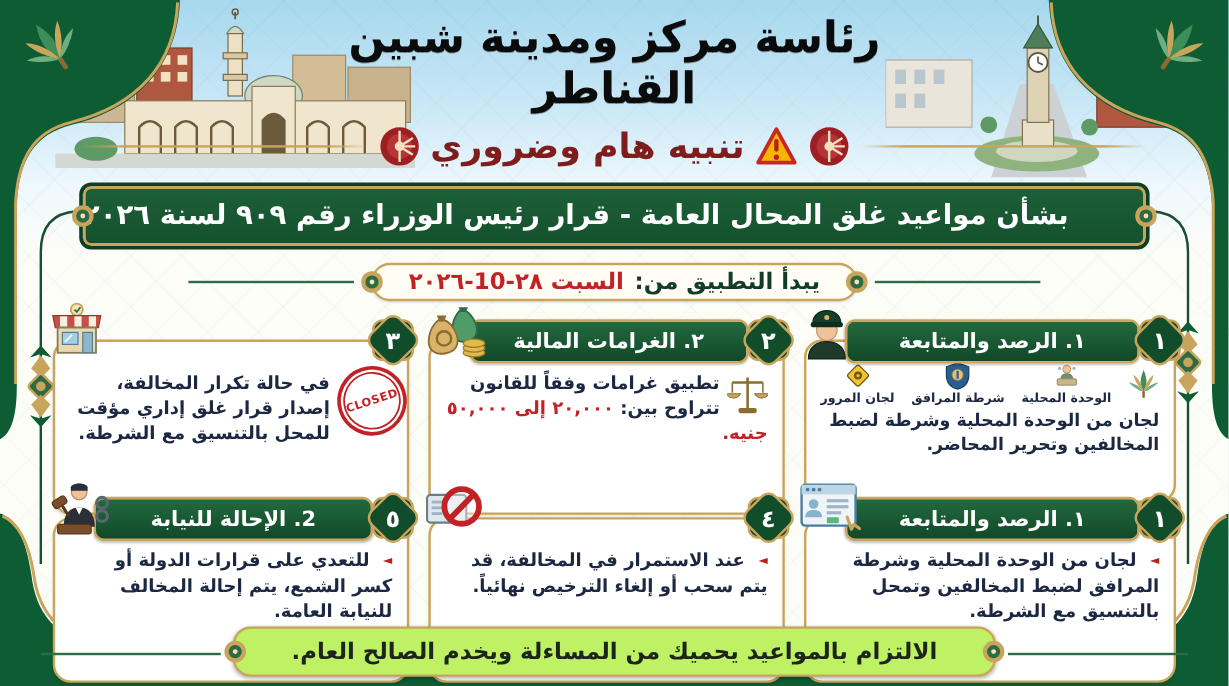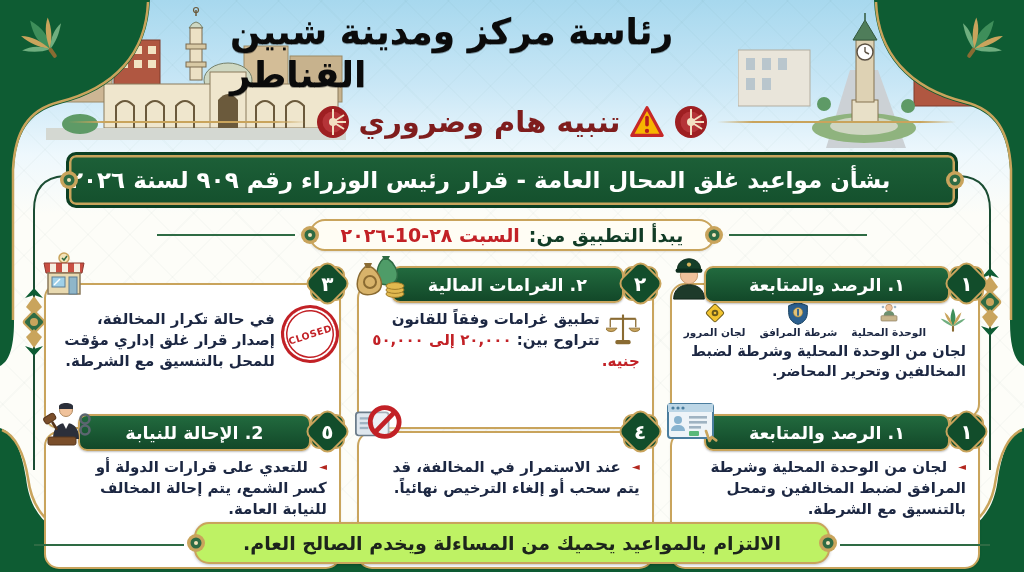--- a/index.html
+++ b/index.html
@@ -13,21 +13,21 @@
   .pattern{position:absolute;inset:0;z-index:0;opacity:.45;pointer-events:none;
     background:
      repeating-linear-gradient(45deg,rgba(27,77,51,.05) 0 1.5px,transparent 1.5px 30px),
      repeating-linear-gradient(-45deg,rgba(27,77,51,.05) 0 1.5px,transparent 1.5px 30px);}
   .illus{position:absolute;z-index:1;}
   .illus-mosque{left:46px;top:4px;}
   .illus-town{right:34px;top:8px;}
   .bg-decor{position:absolute;inset:0;z-index:2;pointer-events:none;}
   .content{position:relative;z-index:3;}
   
-  .title{margin:10px 230px 0;text-align:left;font-size:36px;font-weight:bold;color:#0b0b0b;
+  .title{margin:10px 230px 0;text-align:center;font-size:36px;font-weight:bold;color:#0b0b0b;
     letter-spacing:-1px;text-shadow:0 1px 0 rgba(0,0,0,.35);line-height:1.2;}
   .alert-row{display:flex;align-items:center;gap:9px;margin:4px 68px 0;height:44px;}
   .h-line{flex:1;height:2px;background:linear-gradient(90deg,transparent,#c9a45c 15%,#c9a45c 85%,transparent);}
   .alert-text{font-size:29px;font-weight:bold;color:#7f1d1d;white-space:nowrap;}
   .warn-svg,.rosette-svg{flex:0 0 auto;}
   
   .subject-band{position:relative;margin:8px auto 0;width:886px;height:50px;
     background:linear-gradient(180deg,#1d6038,#14502d);
     border:3px solid #0c3f23;border-radius:10px;
     box-shadow:inset 0 0 0 2.5px #c9a45c;

